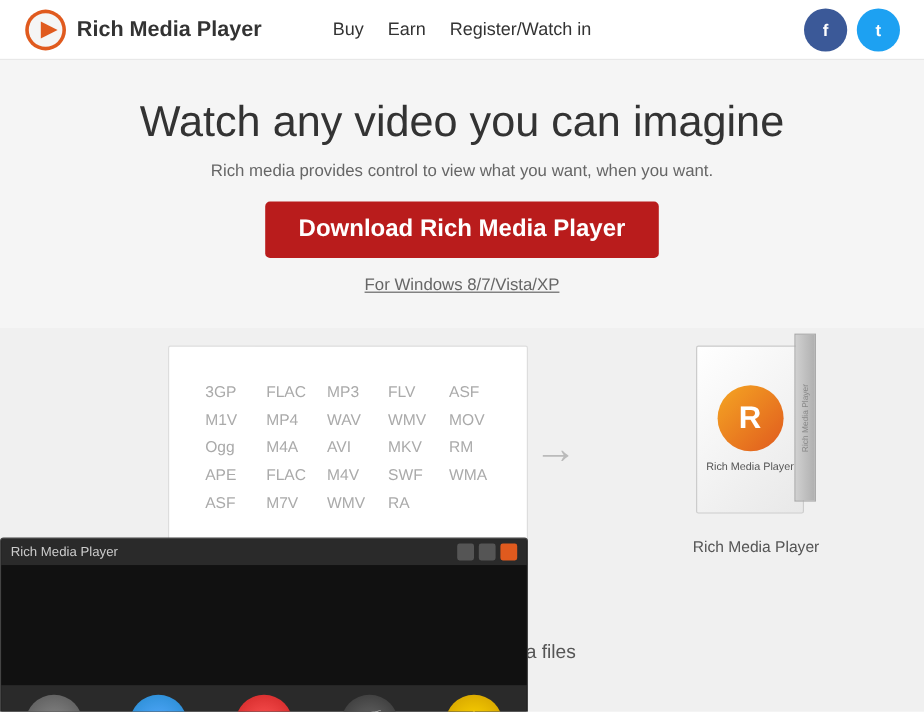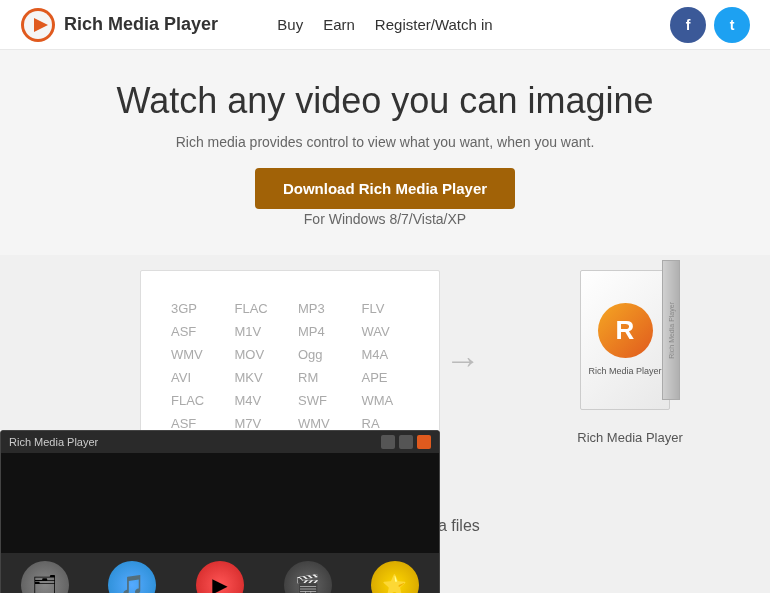--- a/index.html
+++ b/index.html
@@ -75,34 +75,35 @@
       color: #333;
       margin-bottom: 12px;
     }
     .hero p {
       font-size: 14px;
       color: #666;
       margin-bottom: 18px;
       text-align: center;
     }
     .download-btn {
-      background: #a16207;
+      background: #b91c1c;
       color: white;
       border: none;
       padding: 12px 28px;
-      font-size: 15px;
+      font-size: 20px;
       font-weight: bold;
       border-radius: 4px;
       cursor: pointer;
       display: inline-block;
     }
     .platform-text {
       font-size: 12px;
       color: #999;
-      margin-top: 2px;
+      margin-top: 14px;
+      text-decoration: underline;
     }
 
     
     .main-content {
       background: #f0f0f0;
       position: relative;
       height: 370px;
       overflow: hidden;
     }
 
@@ -113,21 +114,21 @@
       top: 15px;
       background: #fff;
       border: 1px solid #ddd;
       padding: 20px 30px;
       width: 300px;
       height: 230px;
       border-radius: 2px;
     }
     .format-grid {
       display: grid;
-      grid-template-columns: repeat(4, 1fr);
+      grid-template-columns: repeat(5, 1fr);
       gap: 8px 16px;
       color: #aaa;
       font-size: 13px;
       margin-top: 10px;
     }
 
     
     .arrow-container {
       position: absolute;
       left: 445px;

